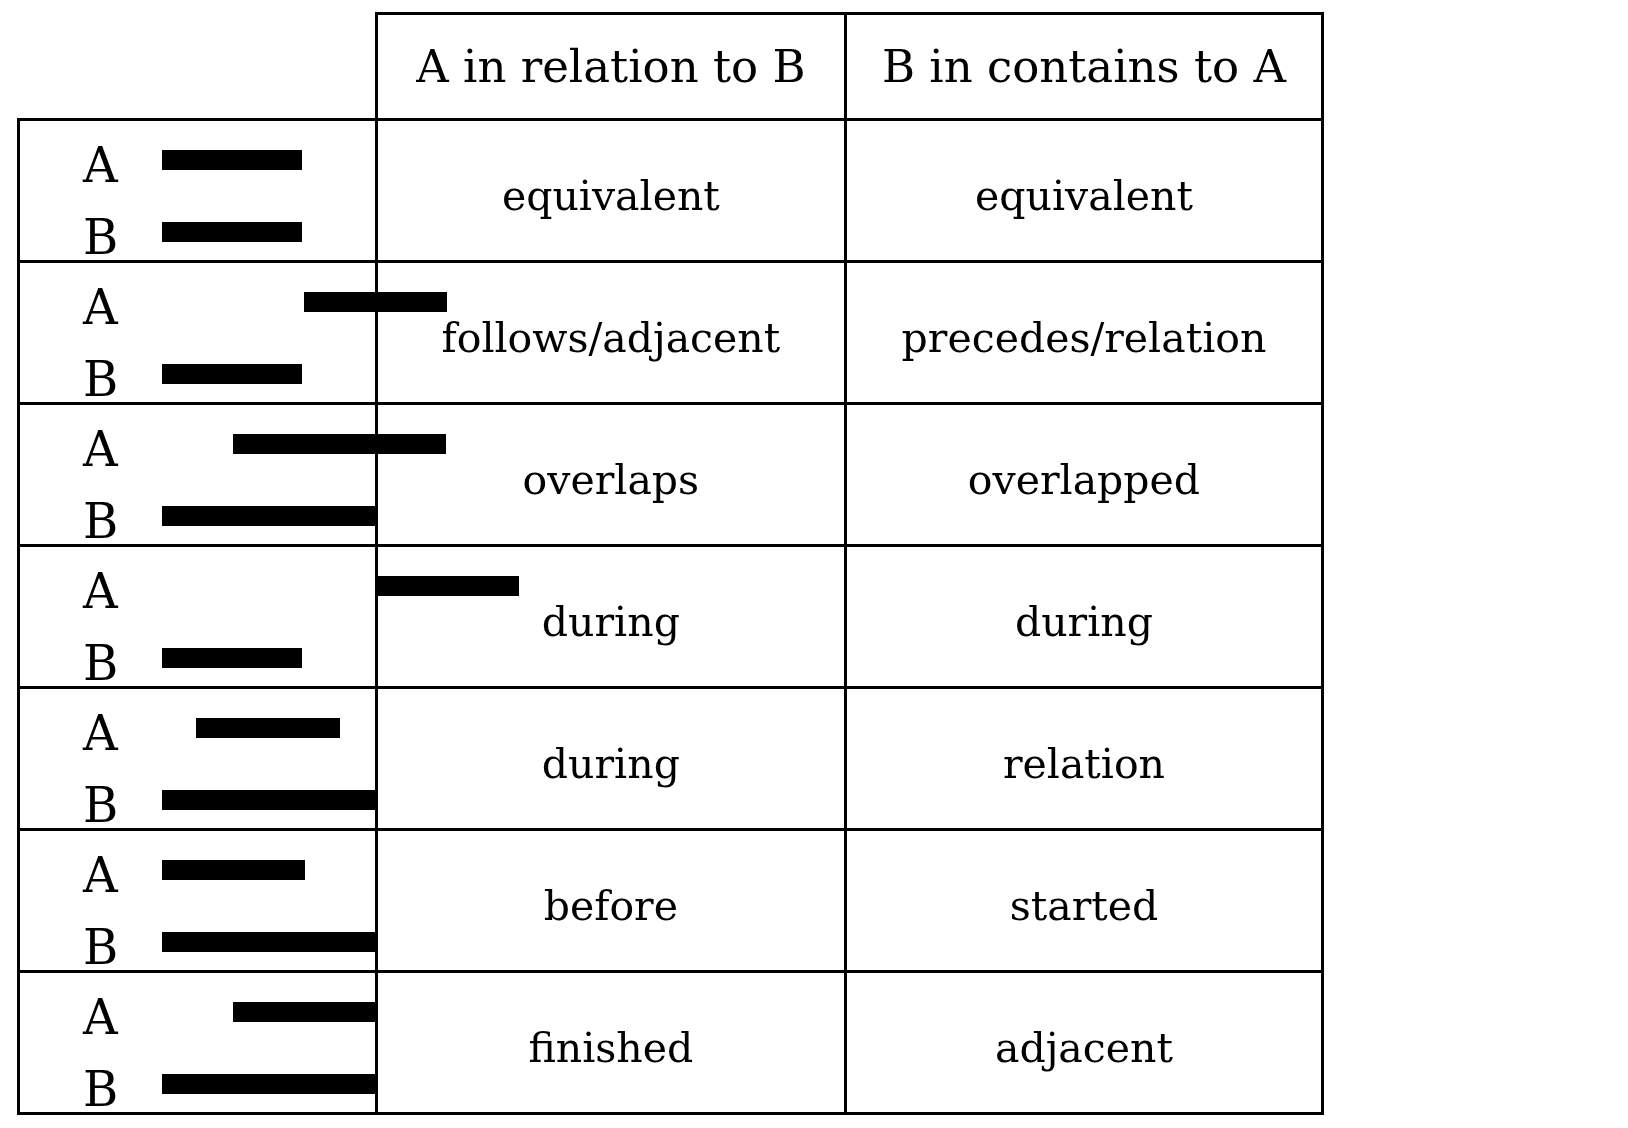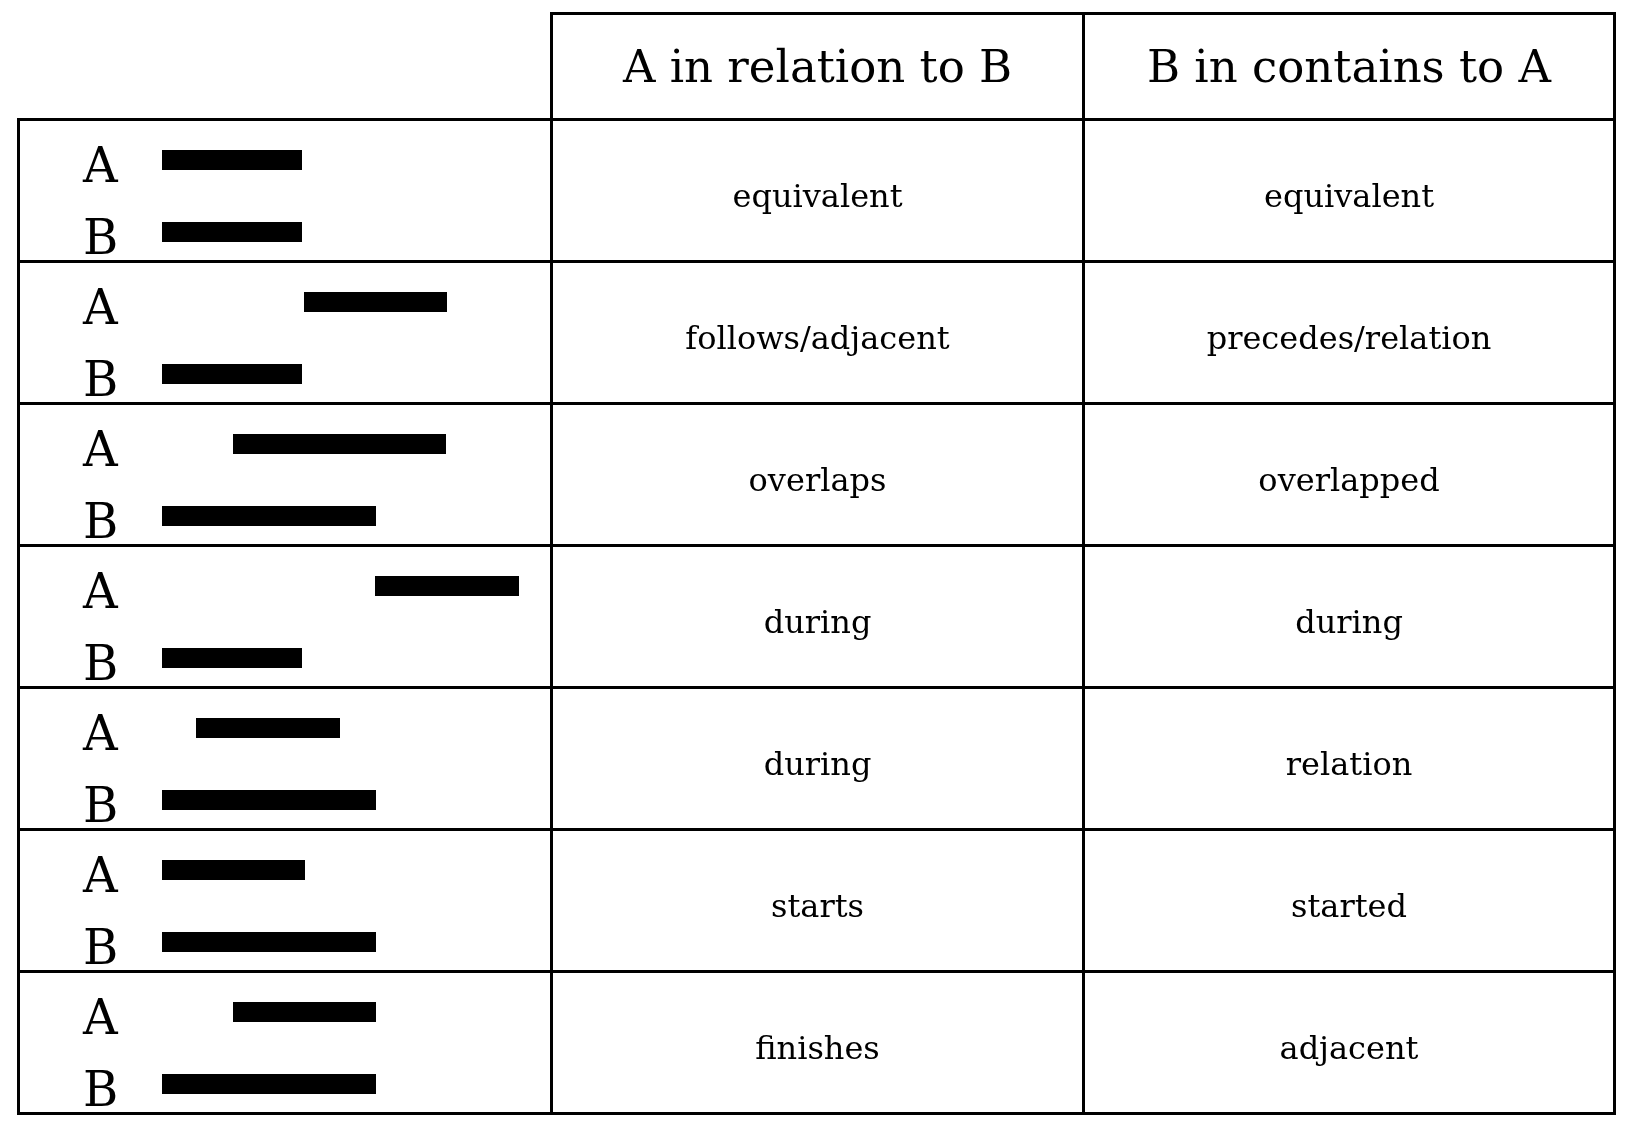--- a/index.html
+++ b/index.html
@@ -6,21 +6,21 @@
     margin: 0;
     padding: 0;
     background: #ffffff;
     width: 1628px;
     height: 1128px;
     font-family: "DejaVu Serif", "Liberation Serif", serif;
     color: #000000;
   }
   .stage {
     position: relative;
-    width: 1628px;
+    width: 1324px;
     height: 1128px;
     background: #ffffff;
     overflow: hidden;
   }
   table.relations {
     position: absolute;
     left: 17px;
     top: 12px;
     border-collapse: collapse;
     table-layout: fixed;
@@ -40,21 +40,21 @@
     background: #ffffff;
   }
   th.header-cell {
     font-weight: normal;
     font-size: 45px;
     text-align: center;
     vertical-align: middle;
     background: #ffffff;
   }
   td.rel-cell {
-    font-size: 32px;
+    font-size: 41px;
     text-align: center;
     vertical-align: middle;
     padding-top: 10px;
     background: #ffffff;
   }
   td.diagram-cell {
     position: relative;
     background: #ffffff;
   }
   .ilabel {
@@ -147,29 +147,29 @@
       <td class="rel-cell">relation</td>
     </tr>
 
     <tr class="body-row">
       <td class="diagram-cell">
         <span class="ilabel a">A</span>
         <div class="bar a" style="left: 142px; width: 143px;"></div>
         <span class="ilabel b">B</span>
         <div class="bar b" style="left: 142px; width: 214px;"></div>
       </td>
-      <td class="rel-cell">starts</td>
+      <td class="rel-cell">before</td>
       <td class="rel-cell">started</td>
     </tr>
 
     <tr class="body-row">
       <td class="diagram-cell">
         <span class="ilabel a">A</span>
         <div class="bar a" style="left: 213px; width: 143px;"></div>
         <span class="ilabel b">B</span>
         <div class="bar b" style="left: 142px; width: 214px;"></div>
       </td>
-      <td class="rel-cell">finishes</td>
+      <td class="rel-cell">finished</td>
       <td class="rel-cell">adjacent</td>
     </tr>
   </tbody>
     </table>
 </div>
 
 </body></html>

